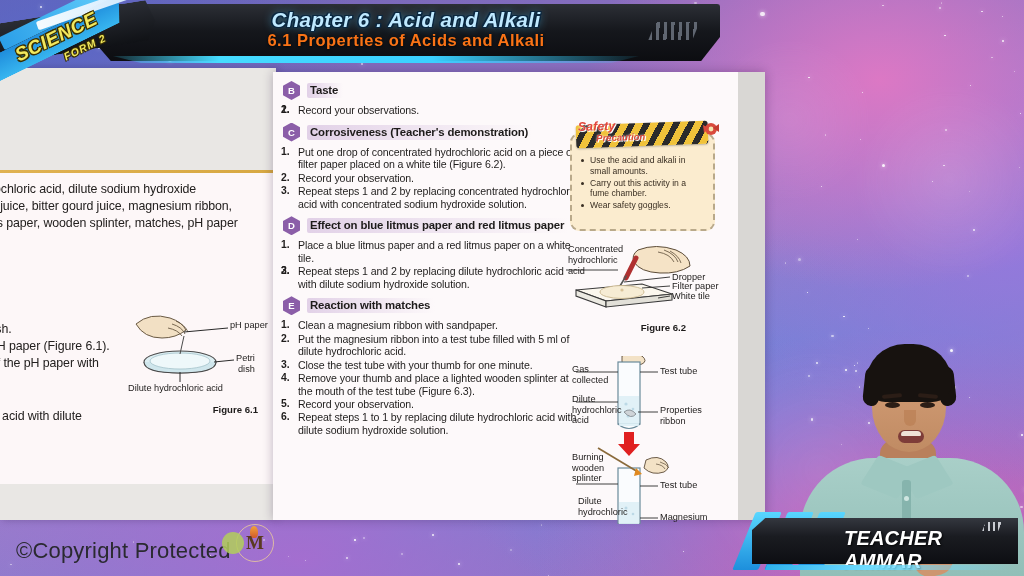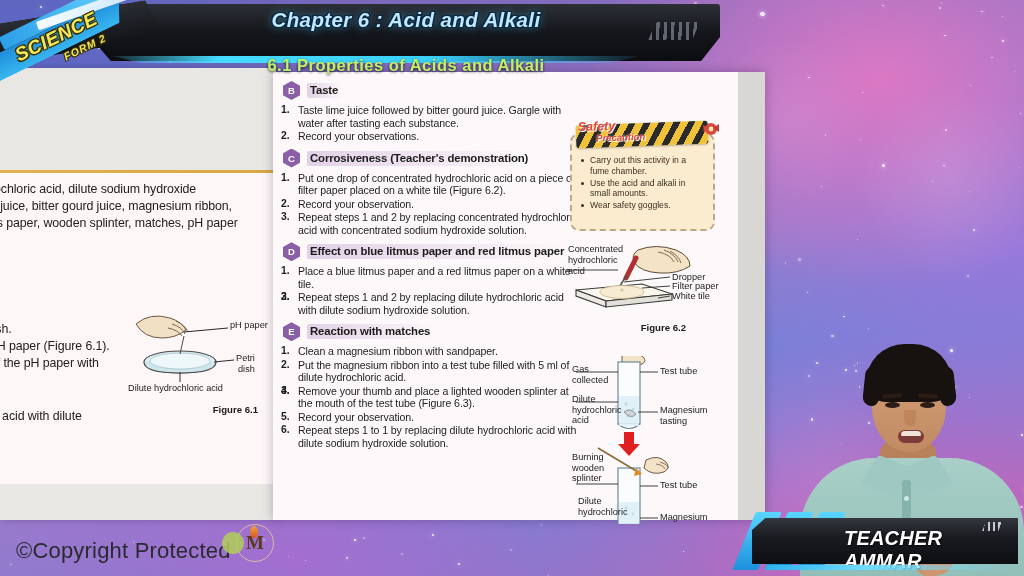--- a/index.html
+++ b/index.html
@@ -173,23 +173,22 @@
   .ch-title{
     position:absolute; left:0; top:8px; width:100%; text-align:center;
     font-size:20.5px; font-weight:bold; font-style:italic; color:#bfe9ff;
     letter-spacing:.4px;
     text-shadow: -1.4px -1.4px 0 #0a2740, 1.4px -1.4px 0 #0a2740,
                  -1.4px 1.4px 0 #0a2740, 1.4px 1.4px 0 #0a2740,
                  0 0 10px rgba(80,200,255,.75);
   }
   .ch-sub{
     position:absolute; left:0; top:31px; width:100%; text-align:center;
-    font-size:16.5px; font-weight:bold; color:#bef264; letter-spacing:.5px;
+    font-size:16.5px; font-weight:bold; color:#f97316; letter-spacing:.5px;
     text-shadow:0 1px 3px rgba(0,0,0,.8);
-    margin-top:25px;
   }
 
   
   .badge{ position:absolute; left:0; top:0; width:175px; height:74px; }
   .badge .dark{
     position:absolute; left:-12px; top:12px; width:168px; height:40px;
     background:linear-gradient(180deg,#2a2d34,#101216);
     transform:rotate(-9deg);
     clip-path: polygon(0 0, 96% 0, 100% 55%, 94% 100%, 0 100%);
     box-shadow:0 2px 5px rgba(0,0,0,.4);
@@ -480,21 +479,21 @@
 
     <div class="rp-col">
 
       <div class="sec">
         <span class="hexwrap">
           <span class="hex">B</span>
         </span>
         <span class="sec-title shade">Taste</span>
       </div>
       <ol class="steps">
-        <li><span class="num">1.</span><span>Taste lime juice followed by bitter gourd juice. Gargle with water after tasting each substance.</span></li>
+        <li><span class="num">1.</span></li>
         <li><span class="num">2.</span><span>Record your observations.</span></li>
       </ol>
 
       <div class="sec">
         <span class="hexwrap">
           <span class="hex">C</span>
         </span>
         <span class="sec-title shade">Corrosiveness (Teacher's demonstration)</span>
       </div>
       <ol class="steps">
@@ -517,43 +516,43 @@
 
       <div class="sec">
         <span class="hexwrap">
           <span class="hex">E</span>
         </span>
         <span class="sec-title shade">Reaction with matches</span>
       </div>
       <ol class="steps">
         <li><span class="num">1.</span><span>Clean a magnesium ribbon with sandpaper.</span></li>
         <li><span class="num">2.</span><span>Put the magnesium ribbon into a test tube filled with 5 ml of dilute hydrochloric acid.</span></li>
-        <li><span class="num">3.</span></li>
+        <li><span class="num">3.</span><span>Close the test tube with your thumb for one minute.</span></li>
         <li><span class="num">4.</span><span>Remove your thumb and place a lighted wooden splinter at the mouth of the test tube (Figure 6.3).</span></li>
         <li><span class="num">5.</span><span>Record your observation.</span></li>
         <li><span class="num">6.</span><span>Repeat steps 1 to 1 by replacing dilute hydrochloric acid with dilute sodium hydroxide solution.</span></li>
       </ol>
     </div>
   </div>
 
   <div class="safety">
     <div class="ribbon"></div>
     <div class="ribbon-txt">
       <div class="s1">Safety</div>
       <div class="s2">Precaution</div>
     </div>
     <svg class="knot" viewBox="0 0 20 20">
       <circle cx="10" cy="10" r="6" fill="#d94a3c"></circle>
       <circle cx="10" cy="10" r="2.4" fill="#f4e6b0"></circle>
       <path d="M2 6 L8 9 L3 14 Z" fill="#d94a3c"></path>
       <path d="M18 5 L12 9 L18 13 Z" fill="#c23c30"></path>
     </svg>
     <ul>
+      <li>Use the acid and alkali in small amounts.</li>
       <li>Carry out this activity in a fume chamber.</li>
-      <li>Use the acid and alkali in small amounts.</li>
       <li>Wear safety goggles.</li>
     </ul>
   </div>
 
   <div class="fig" style="left:566px; top:244px; width:160px; height:92px;">
     <svg width="160" height="78" viewBox="0 0 160 78">
       <path d="M72 6 q18 -7 38 0 q14 6 14 16 q-12 8 -30 7 q-20 -1 -26 -11 q-3 -7 4 -12 z" fill="#f5e3c6" stroke="#5c4c38" stroke-width="1"></path>
       <path d="M92 8 q12 2 16 10 M98 6 q11 4 14 12 M104 7 q9 5 11 12" fill="none" stroke="#5c4c38" stroke-width=".8"></path>
       <path d="M70 14 L60 34" stroke="#b03030" stroke-width="5" stroke-linecap="round"></path>
       <path d="M60 32 L54 42" stroke="#555" stroke-width="1.6" stroke-linecap="round"></path>
@@ -603,21 +602,21 @@
       <path d="M84 108 q7 1 9 5 M88 106 q7 2 9 6" fill="none" stroke="#5c4c38" stroke-width=".7"></path>
       <line x1="26" y1="92" x2="66" y2="116" stroke="#8a6a3a" stroke-width="1.6"></line>
       <path d="M64 112 L70 118 L62 120 Z" fill="#e08a20"></path>
       <line x1="4" y1="128" x2="46" y2="128" stroke="#2a2a2a" stroke-width=".9"></line>
       <line x1="68" y1="130" x2="86" y2="130" stroke="#2a2a2a" stroke-width=".9"></line>
       <line x1="68" y1="162" x2="86" y2="162" stroke="#2a2a2a" stroke-width=".9"></line>
     </svg>
     <span class="fig-lbl" style="left:0px; top:8px; white-space:normal; width:42px;">Gas collected</span>
     <span class="fig-lbl" style="left:0px; top:38px; white-space:normal; width:44px;">Dilute hydrochloric acid</span>
     <span class="fig-lbl" style="left:88px; top:10px;">Test tube</span>
-    <span class="fig-lbl" style="left:88px; top:49px; white-space:normal; width:58px;">Magnesium tasting</span>
+    <span class="fig-lbl" style="left:88px; top:49px; white-space:normal; width:58px;">Properties ribbon</span>
     <span class="fig-lbl" style="left:0px; top:96px; white-space:normal; width:42px;">Burning wooden splinter</span>
     <span class="fig-lbl" style="left:6px; top:140px; white-space:normal; width:44px;">Dilute hydrochloric</span>
     <span class="fig-lbl" style="left:88px; top:124px;">Test tube</span>
     <span class="fig-lbl" style="left:88px; top:156px;">Magnesium</span>
   </div>
 
   <div class="banner">
     <div class="banner-stripes"></div>
   </div>
   <div class="banner-glow"></div>

